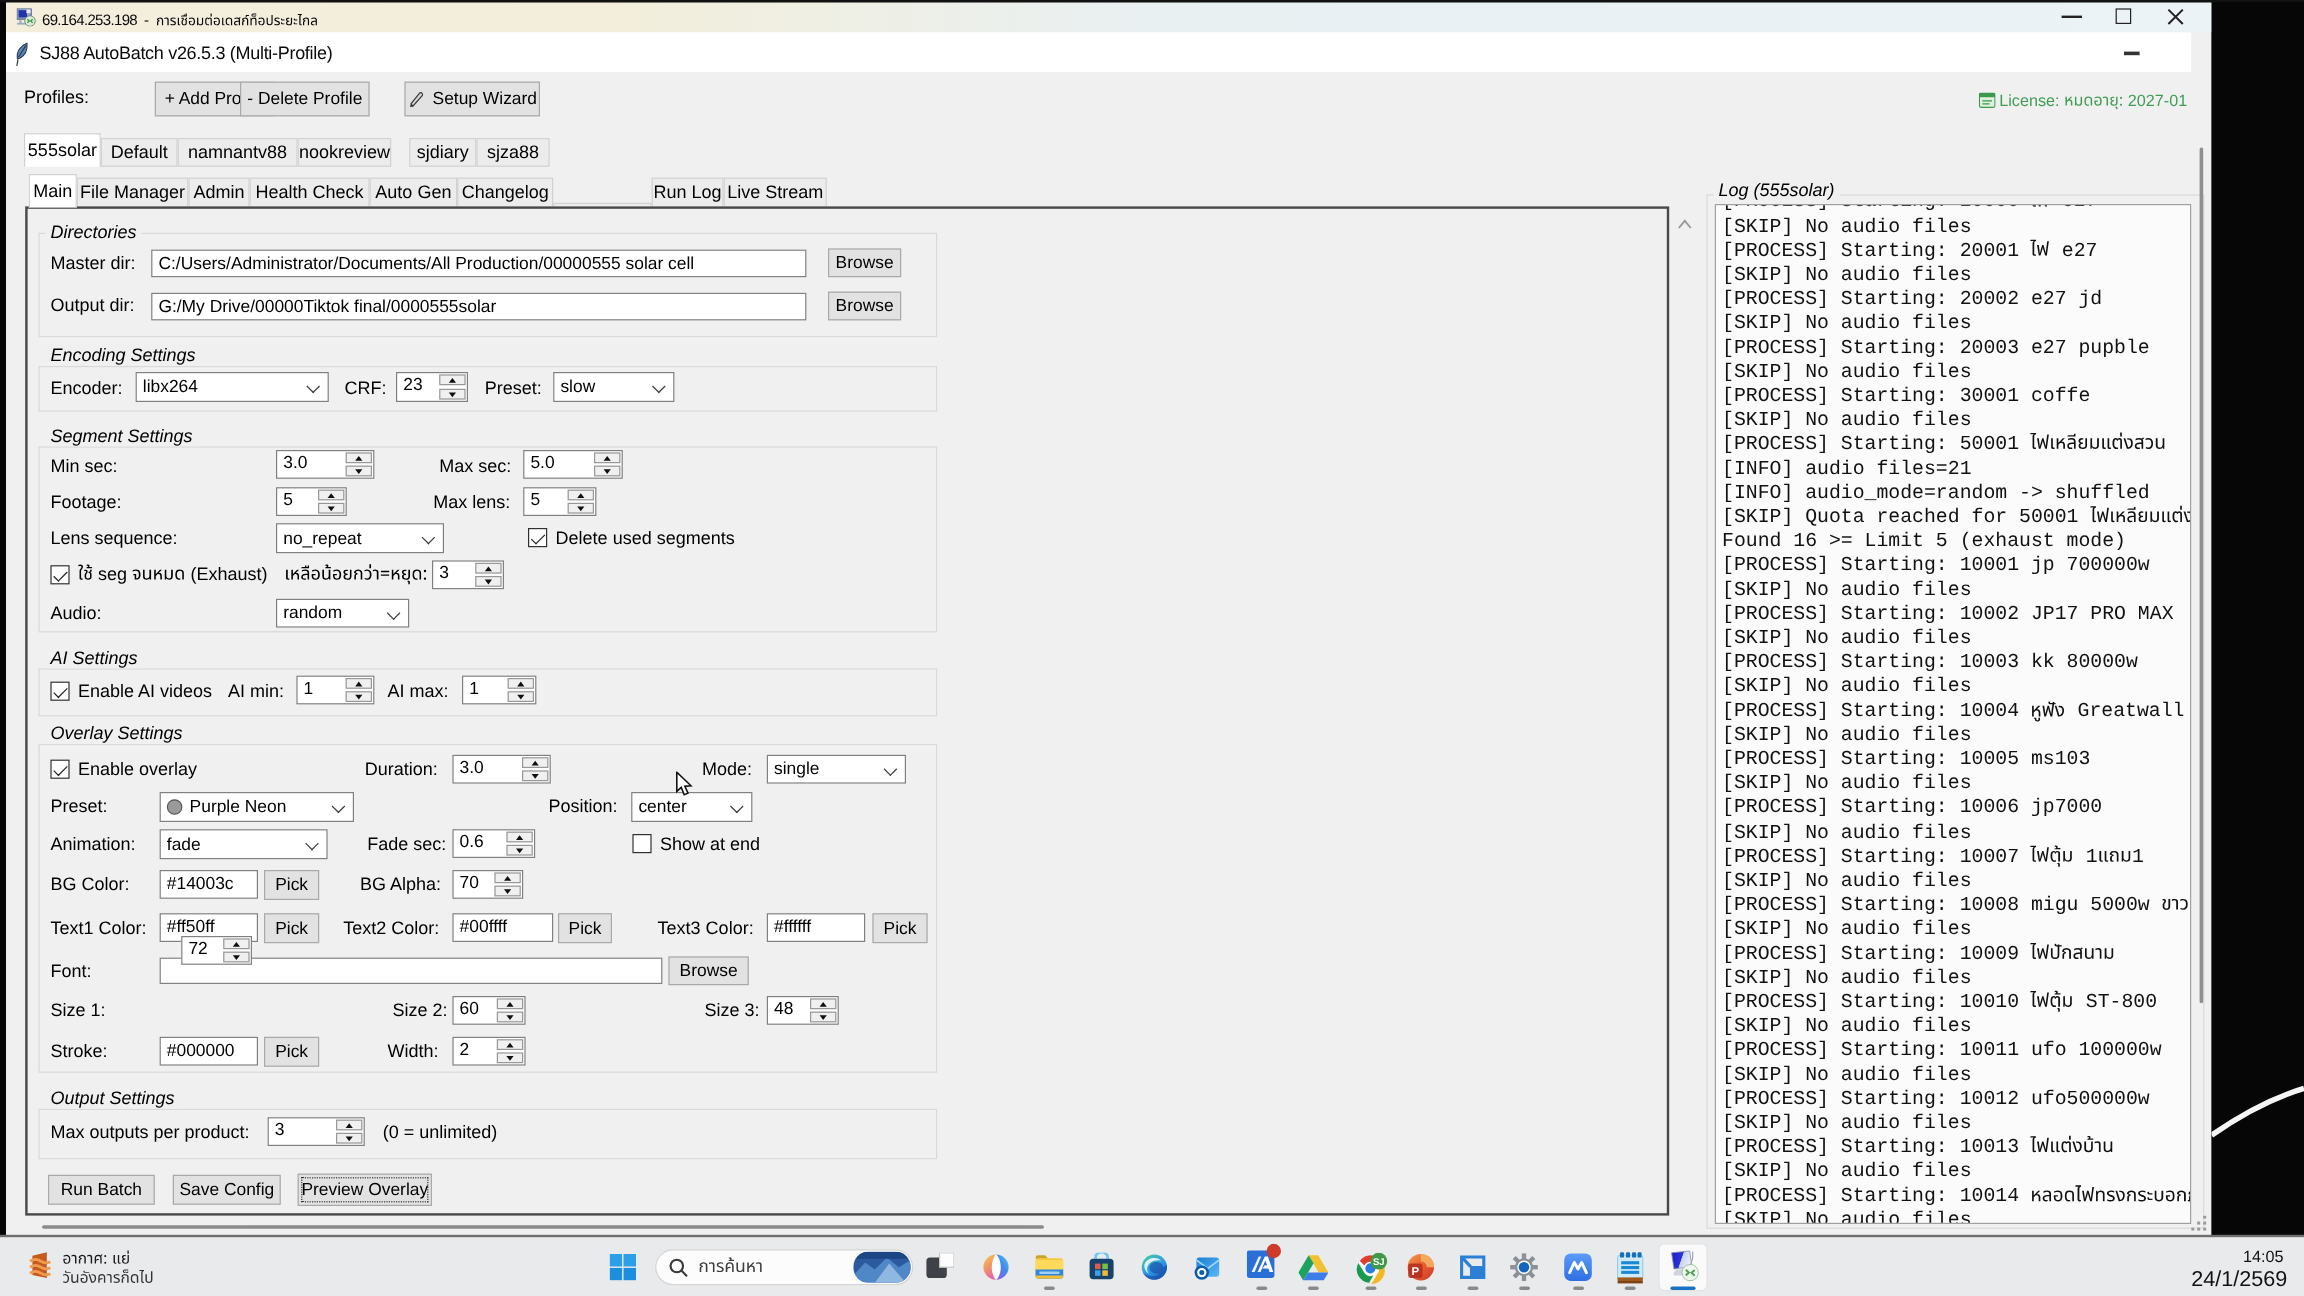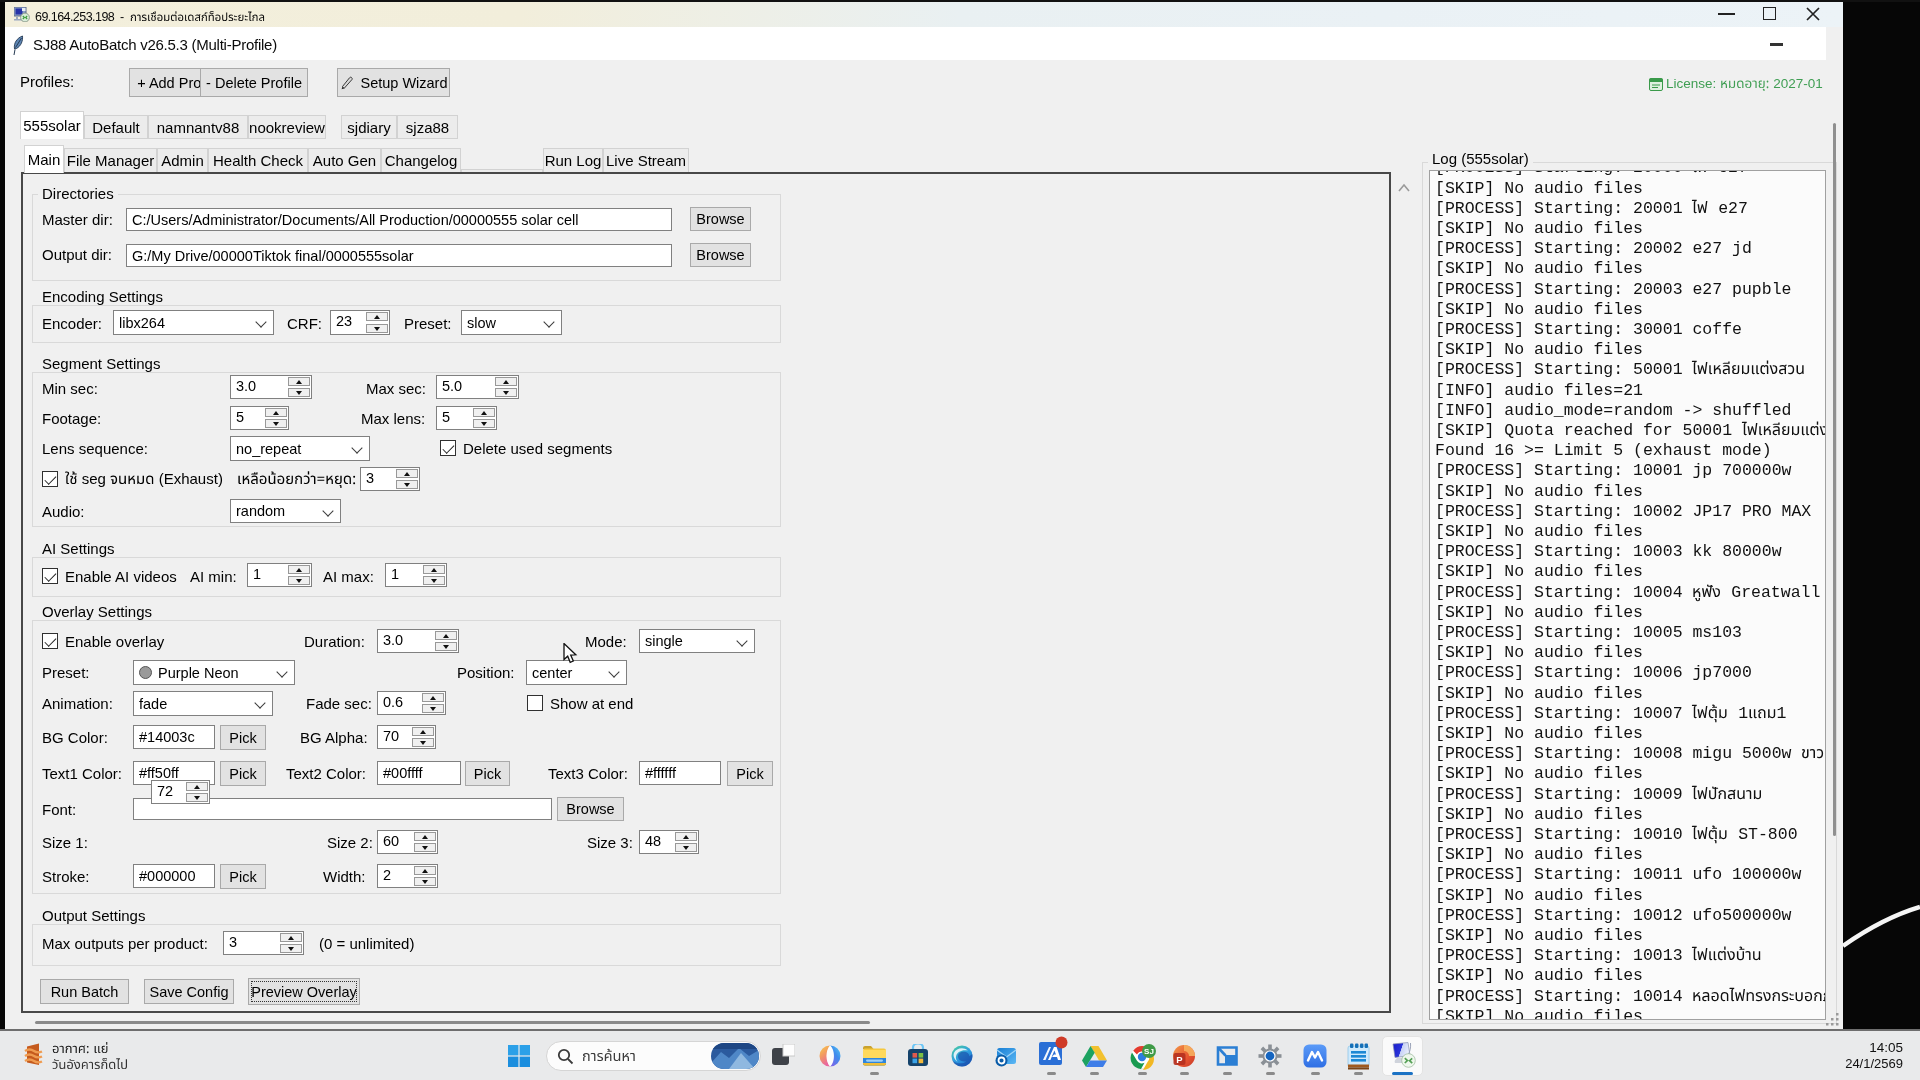--- a/index.html
+++ b/index.html
@@ -4,21 +4,21 @@
 <style>
 html,body{margin:0;padding:0;width:1920px;height:1080px;overflow:hidden;background:#000;
 font-family:"Liberation Sans",sans-serif;}
 .abs{position:absolute;}
 .lbl{position:absolute;font-size:15px;color:#000;white-space:nowrap;line-height:16px;}
 .btn{position:absolute;background:#e2e2e2;border:1px solid #a9a9a9;font-size:14.5px;color:#000;
 display:flex;align-items:center;justify-content:center;white-space:nowrap;box-sizing:border-box;}
 .inp{position:absolute;background:#fff;border:1px solid #808080;font-size:14.5px;color:#000;
 display:flex;align-items:center;padding-left:5px;white-space:nowrap;overflow:hidden;box-sizing:border-box;}
 .grp{position:absolute;border:1px solid #d9d9d9;box-sizing:border-box;}
-.glbl{position:absolute;background:#f0f0f0;padding:0 4px;font-size:15px;color:#000;white-space:nowrap;line-height:16px;}
+.glbl{position:absolute;background:#f0f0f0;padding:0 4px;font-size:15px;color:#000;white-space:nowrap;line-height:16px;font-style:italic;}
 .chev{width:7px;height:7px;border-right:1.6px solid #3c3c3c;border-bottom:1.6px solid #3c3c3c;
 transform:rotate(45deg);position:absolute;right:8px;top:7px;}
 .combo{position:absolute;background:#fff;border:1px solid #808080;font-size:14.5px;color:#000;
 display:flex;align-items:center;padding-left:5px;box-sizing:border-box;}
 .spin{position:absolute;background:#fff;border:1px solid #808080;box-sizing:border-box;}
 .spin .v{position:absolute;left:5px;top:2px;font-size:14.5px;}
 .sbtn{position:absolute;right:1px;width:22px;height:9px;background:#f0f0f0;border:1px solid #989898;
 display:flex;align-items:center;justify-content:center;box-sizing:border-box;}
 .sbtn.up{top:1px;}
 .sbtn.dn{bottom:1px;}
@@ -665,13 +665,13 @@
 <div class="abs" style="left:1046.5px;top:1071.5px;width:9px;height:3px;background:#8a8a8a;border-radius:1.5px;"></div>
 <div class="abs" style="left:1089.5px;top:1071.5px;width:9px;height:3px;background:#8a8a8a;border-radius:1.5px;"></div>
 <div class="abs" style="left:1137.5px;top:1071.5px;width:9px;height:3px;background:#8a8a8a;border-radius:1.5px;"></div>
 <div class="abs" style="left:1179.5px;top:1071.5px;width:9px;height:3px;background:#8a8a8a;border-radius:1.5px;"></div>
 <div class="abs" style="left:1222.5px;top:1071.5px;width:9px;height:3px;background:#8a8a8a;border-radius:1.5px;"></div>
 <div class="abs" style="left:1265.5px;top:1071.5px;width:9px;height:3px;background:#8a8a8a;border-radius:1.5px;"></div>
 <div class="abs" style="left:1310.5px;top:1071.5px;width:9px;height:3px;background:#8a8a8a;border-radius:1.5px;"></div>
 <div class="abs" style="left:1353.5px;top:1071.5px;width:9px;height:3px;background:#8a8a8a;border-radius:1.5px;"></div>
 
 <div class="abs" style="left:1843px;top:1040px;width:60px;text-align:right;font-size:13.5px;color:#111;">14:05</div>
-<div class="abs" style="left:1826px;top:1056px;width:77px;text-align:right;font-size:13px;color:#111;">24/1/2569</div>
+<div class="abs" style="left:1826px;top:1056px;width:77px;text-align:right;font-size:18px;color:#111;">24/1/2569</div>
 
 </body></html>

